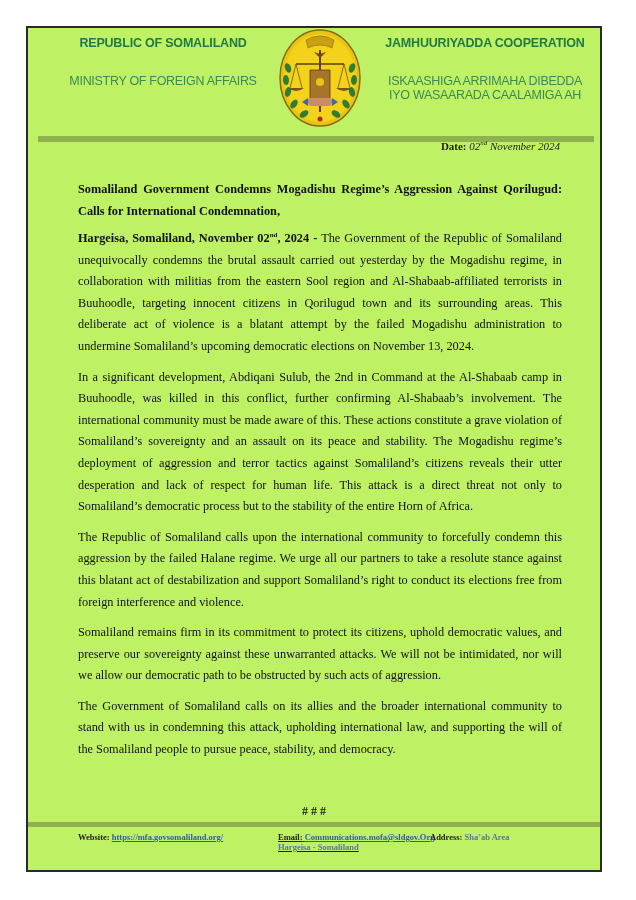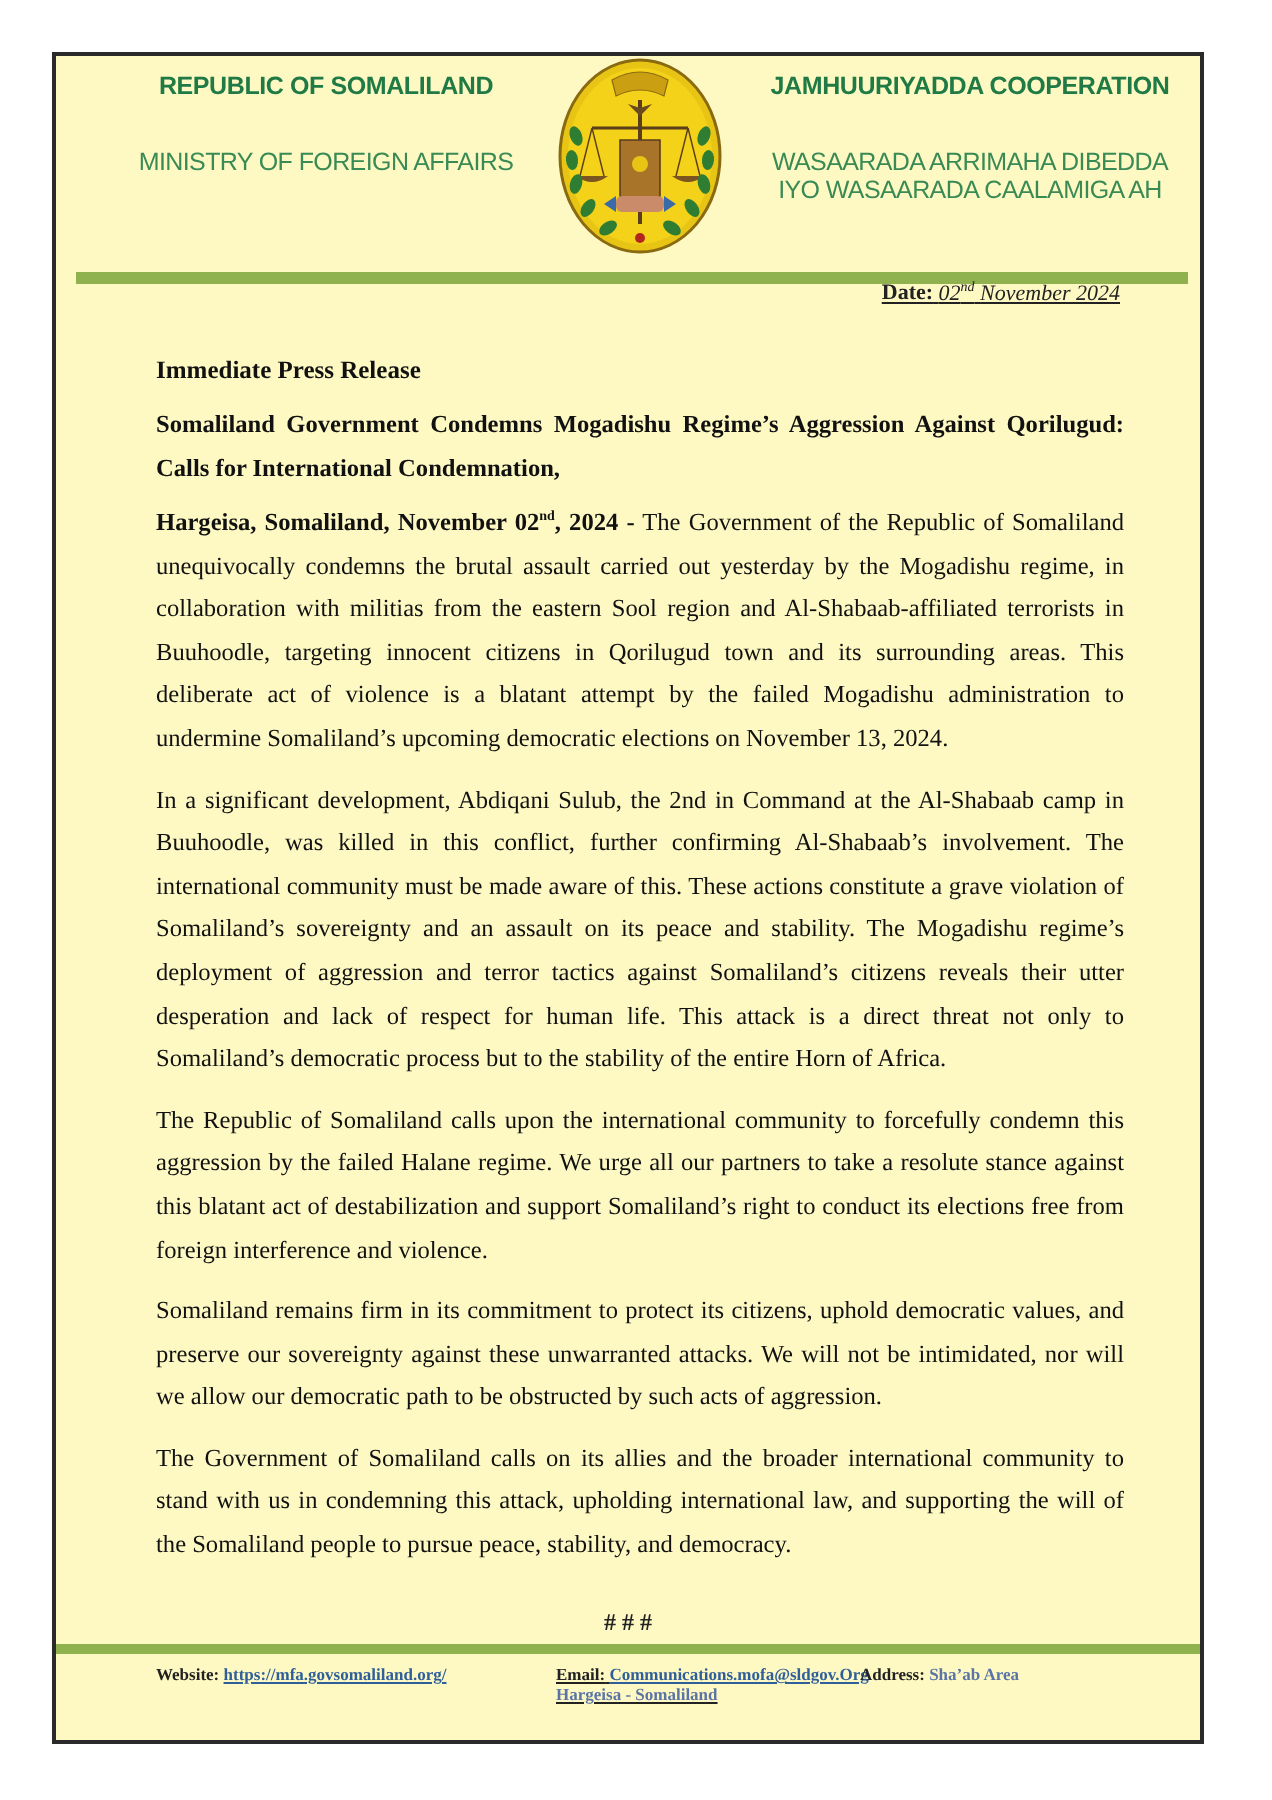--- a/index.html
+++ b/index.html
@@ -1,39 +1,39 @@
 <!DOCTYPE html>
 <html><head>
 <meta charset="utf-8">
 <style>
   html, body { margin: 0; padding: 0; background: #ffffff; }
   body { width: 636px; height: 900px; position: relative; overflow: hidden; }
   .frame {
     position: absolute; left: 26px; top: 26px; width: 576px; height: 846px;
-    border: 2px solid #2a2a2a; box-sizing: border-box; background: #fef9c3;
+    border: 2px solid #2a2a2a; box-sizing: border-box; background: #bef264;
   }
   .hdr-left {
     position: absolute; left: 20px; top: 8px; width: 230px; text-align: center;
     font-family: "Liberation Sans", sans-serif; color: #1f7a45;
   }
   .hdr-left .t1, .hdr-right .t1 { font-weight: bold; font-size: 12.5px; letter-spacing: -0.2px; }
   .hdr-left .t2, .hdr-right .t2 { font-size: 12.5px; line-height: 14px; margin-top: 24px; color: #3a8a55; letter-spacing: -0.3px; }
   .hdr-right {
     position: absolute; left: 342px; top: 8px; width: 230px; text-align: center;
     font-family: "Liberation Sans", sans-serif; color: #1f7a45;
   }
   .emblem { position: absolute; left: 250px; top: 0px; width: 84px; height: 100px; }
   .green-bar {
     position: absolute; left: 10px; right: 6px; height: 6px; background: #8fb14e;
   }
   .green-bar.top { top: 108px; }
   .green-bar.bottom { top: 794px; left: 0; right: 0; height: 5px; }
   .date {
     position: absolute; right: 40px; top: 111px;
-    font-family: "Liberation Serif", serif; font-size: 11px; text-decoration: underline; color: #222;
+    font-family: "Liberation Serif", serif; font-size: 11px; color: #222;
   }
   .date b { font-weight: bold; }
   .date i { font-style: italic; }
   .date sup { font-size: 7px; }
   .content {
     position: absolute; left: 50px; top: 150px; width: 484px;
     font-family: "Liberation Serif", serif; color: #111; font-size: 12.3px;
   }
   .release-label { font-weight: bold; font-size: 12.5px; margin-bottom: 8px; }
   .headline { font-weight: bold; font-size: 12.3px; line-height: 22px; text-align: justify; text-align-last: left; margin-bottom: 6px; }
@@ -104,34 +104,33 @@
         <ellipse cx="68" cy="76" rx="3" ry="5" transform="rotate(-35 68 76)"></ellipse>
         <ellipse cx="58" cy="86" rx="3" ry="5" transform="rotate(-55 58 86)"></ellipse>
       </g>
       <circle cx="42" cy="91" r="2.5" fill="#b3261e"></circle>
     </svg>
   </div>
 
   <div class="hdr-right">
     <div class="t1">JAMHUURIYADDA COOPERATION</div>
     <div class="t2">
-      <div>WASAARADA ARRIMAHA DIBEDDA</div>
+      <div>ISKAASHIGA ARRIMAHA DIBEDDA</div>
       <div>IYO WASAARADA CAALAMIGA AH</div>
     </div>
   </div>
 
   <div class="green-bar top"></div>
 
   <div class="date">
     <b>Date:</b>
     <i><span>02</span><sup>nd</sup>&nbsp;<span>November 2024</span></i>
   </div>
 
   <div class="content">
-    <div class="release-label">Immediate Press Release</div>
     <div class="headline">Somaliland Government Condemns Mogadishu Regime’s Aggression Against Qorilugud: Calls for International Condemnation,</div>
     <p class="para"><b><span>Hargeisa, Somaliland, November 02</span><sup>nd</sup><span>, 2024 -</span></b><span> The Government of the Republic of Somaliland unequivocally condemns the brutal assault carried out yesterday by the Mogadishu regime, in collaboration with militias from the eastern Sool region and Al-Shabaab-affiliated terrorists in Buuhoodle, targeting innocent citizens in Qorilugud town and its surrounding areas. This deliberate act of violence is a blatant attempt by the failed Mogadishu administration to undermine Somaliland’s upcoming democratic elections on November 13, 2024.</span></p>
     <p class="para">In a significant development, Abdiqani Sulub, the 2nd in Command at the Al-Shabaab camp in Buuhoodle, was killed in this conflict, further confirming Al-Shabaab’s involvement. The international community must be made aware of this. These actions constitute a grave violation of Somaliland’s sovereignty and an assault on its peace and stability. The Mogadishu regime’s deployment of aggression and terror tactics against Somaliland’s citizens reveals their utter desperation and lack of respect for human life. This attack is a direct threat not only to Somaliland’s democratic process but to the stability of the entire Horn of Africa.</p>
     <p class="para">The Republic of Somaliland calls upon the international community to forcefully condemn this aggression by the failed Halane regime. We urge all our partners to take a resolute stance against this blatant act of destabilization and support Somaliland’s right to conduct its elections free from foreign interference and violence.</p>
     <p class="para">Somaliland remains firm in its commitment to protect its citizens, uphold democratic values, and preserve our sovereignty against these unwarranted attacks. We will not be intimidated, nor will we allow our democratic path to be obstructed by such acts of aggression.</p>
     <p class="para">The Government of Somaliland calls on its allies and the broader international community to stand with us in condemning this attack, upholding international law, and supporting the will of the Somaliland people to pursue peace, stability, and democracy.</p>
   </div>
 
   <div class="hashes"># # #</div>
 

